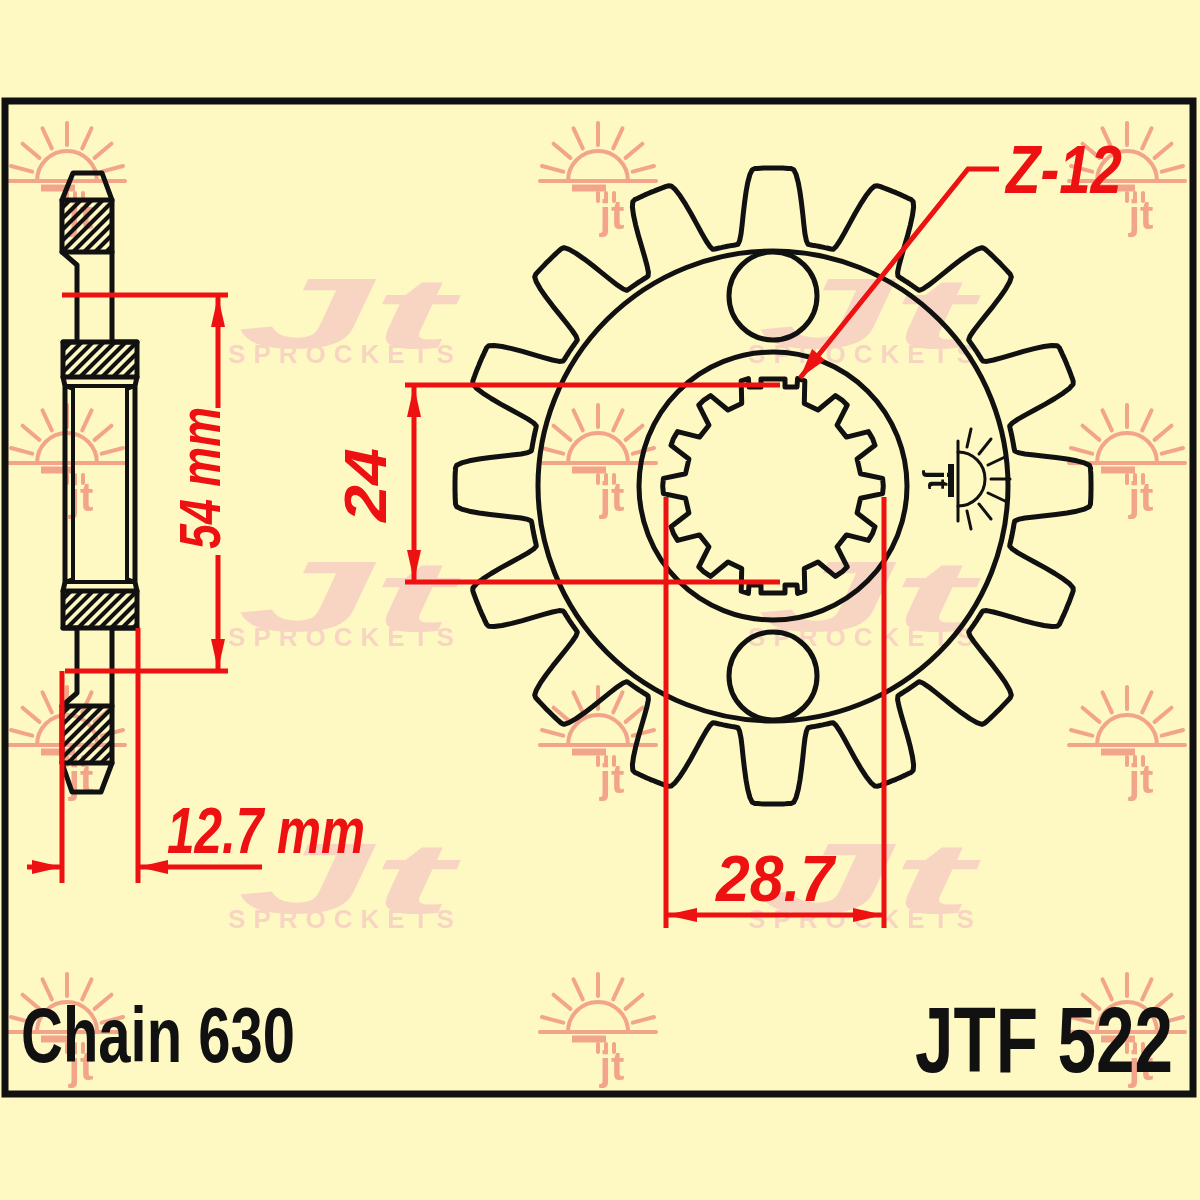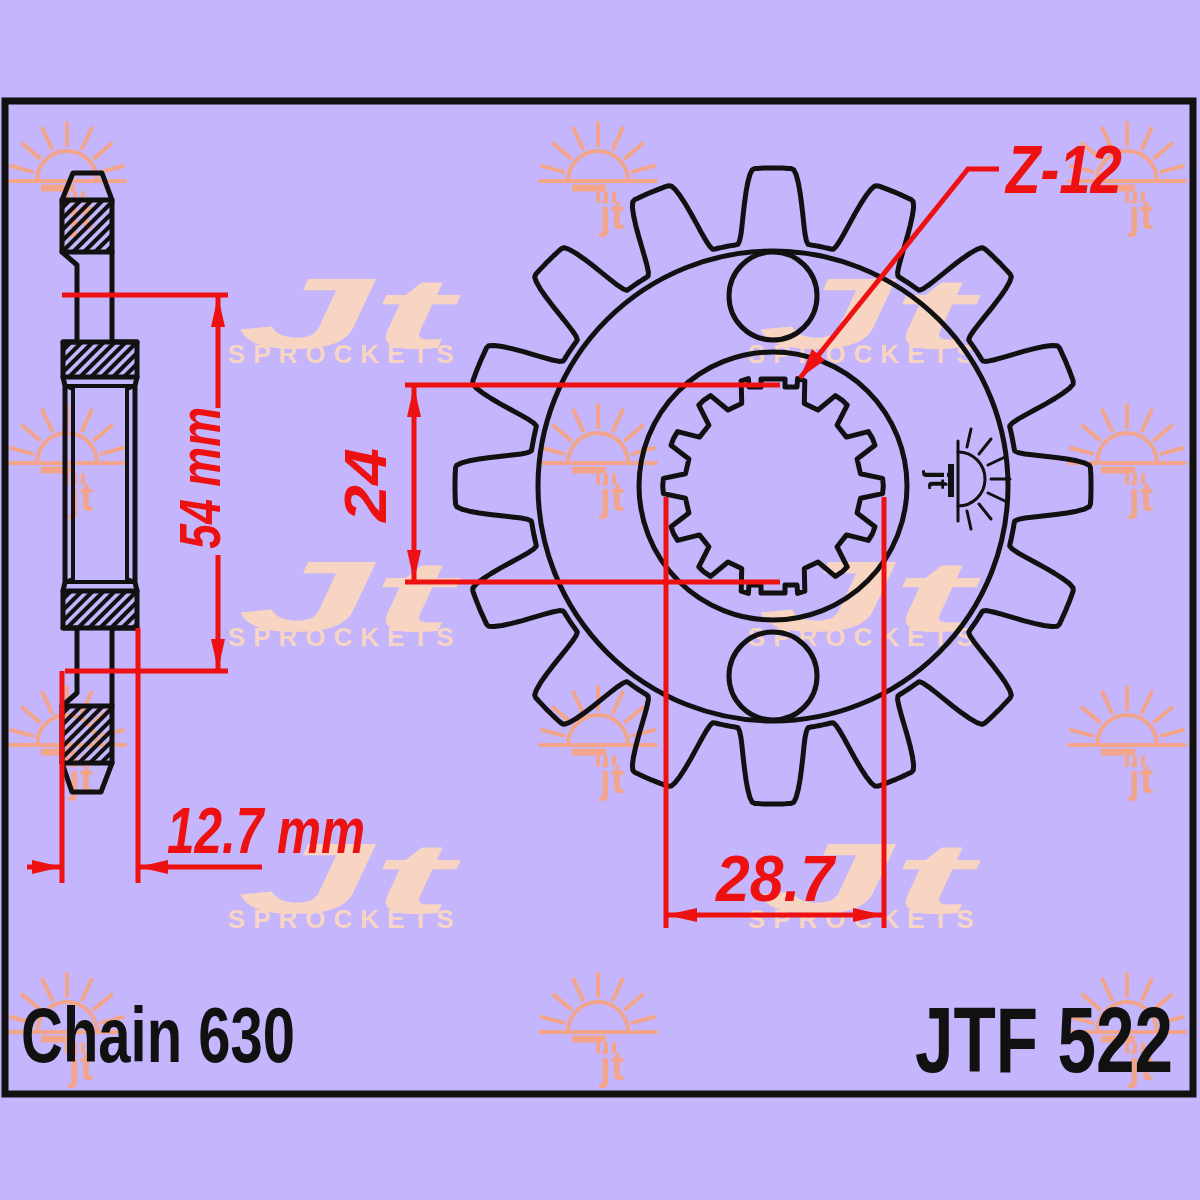--- a/index.html
+++ b/index.html
@@ -1,16 +1,16 @@
 <!DOCTYPE html>
 <html><head>
 <meta charset="utf-8">
 <style>
   html,body{margin:0;padding:0;background:#ffffff;}
-  #stage{position:relative;width:1200px;height:1200px;background:#c4b5fd;overflow:hidden;}
+  #stage{position:relative;width:1200px;height:1200px;background:#fef9c3;overflow:hidden;}
   svg{display:block}
   
   .blk{stroke:var(--ink);fill:none;stroke-width:5;stroke-linejoin:round;stroke-linecap:round}
   .blk4{stroke:var(--ink);fill:none;stroke-width:4;stroke-linejoin:round;stroke-linecap:round}
   .blk3{stroke:var(--ink);fill:none;stroke-width:3;stroke-linecap:round}
   
   .redl{stroke:var(--red);fill:none;stroke-width:5;stroke-linecap:butt}
   .redf{fill:var(--red);stroke:none}
   .redt{fill:var(--red);stroke:none;font-family:"Liberation Sans",sans-serif;font-style:italic;font-weight:700}
   

